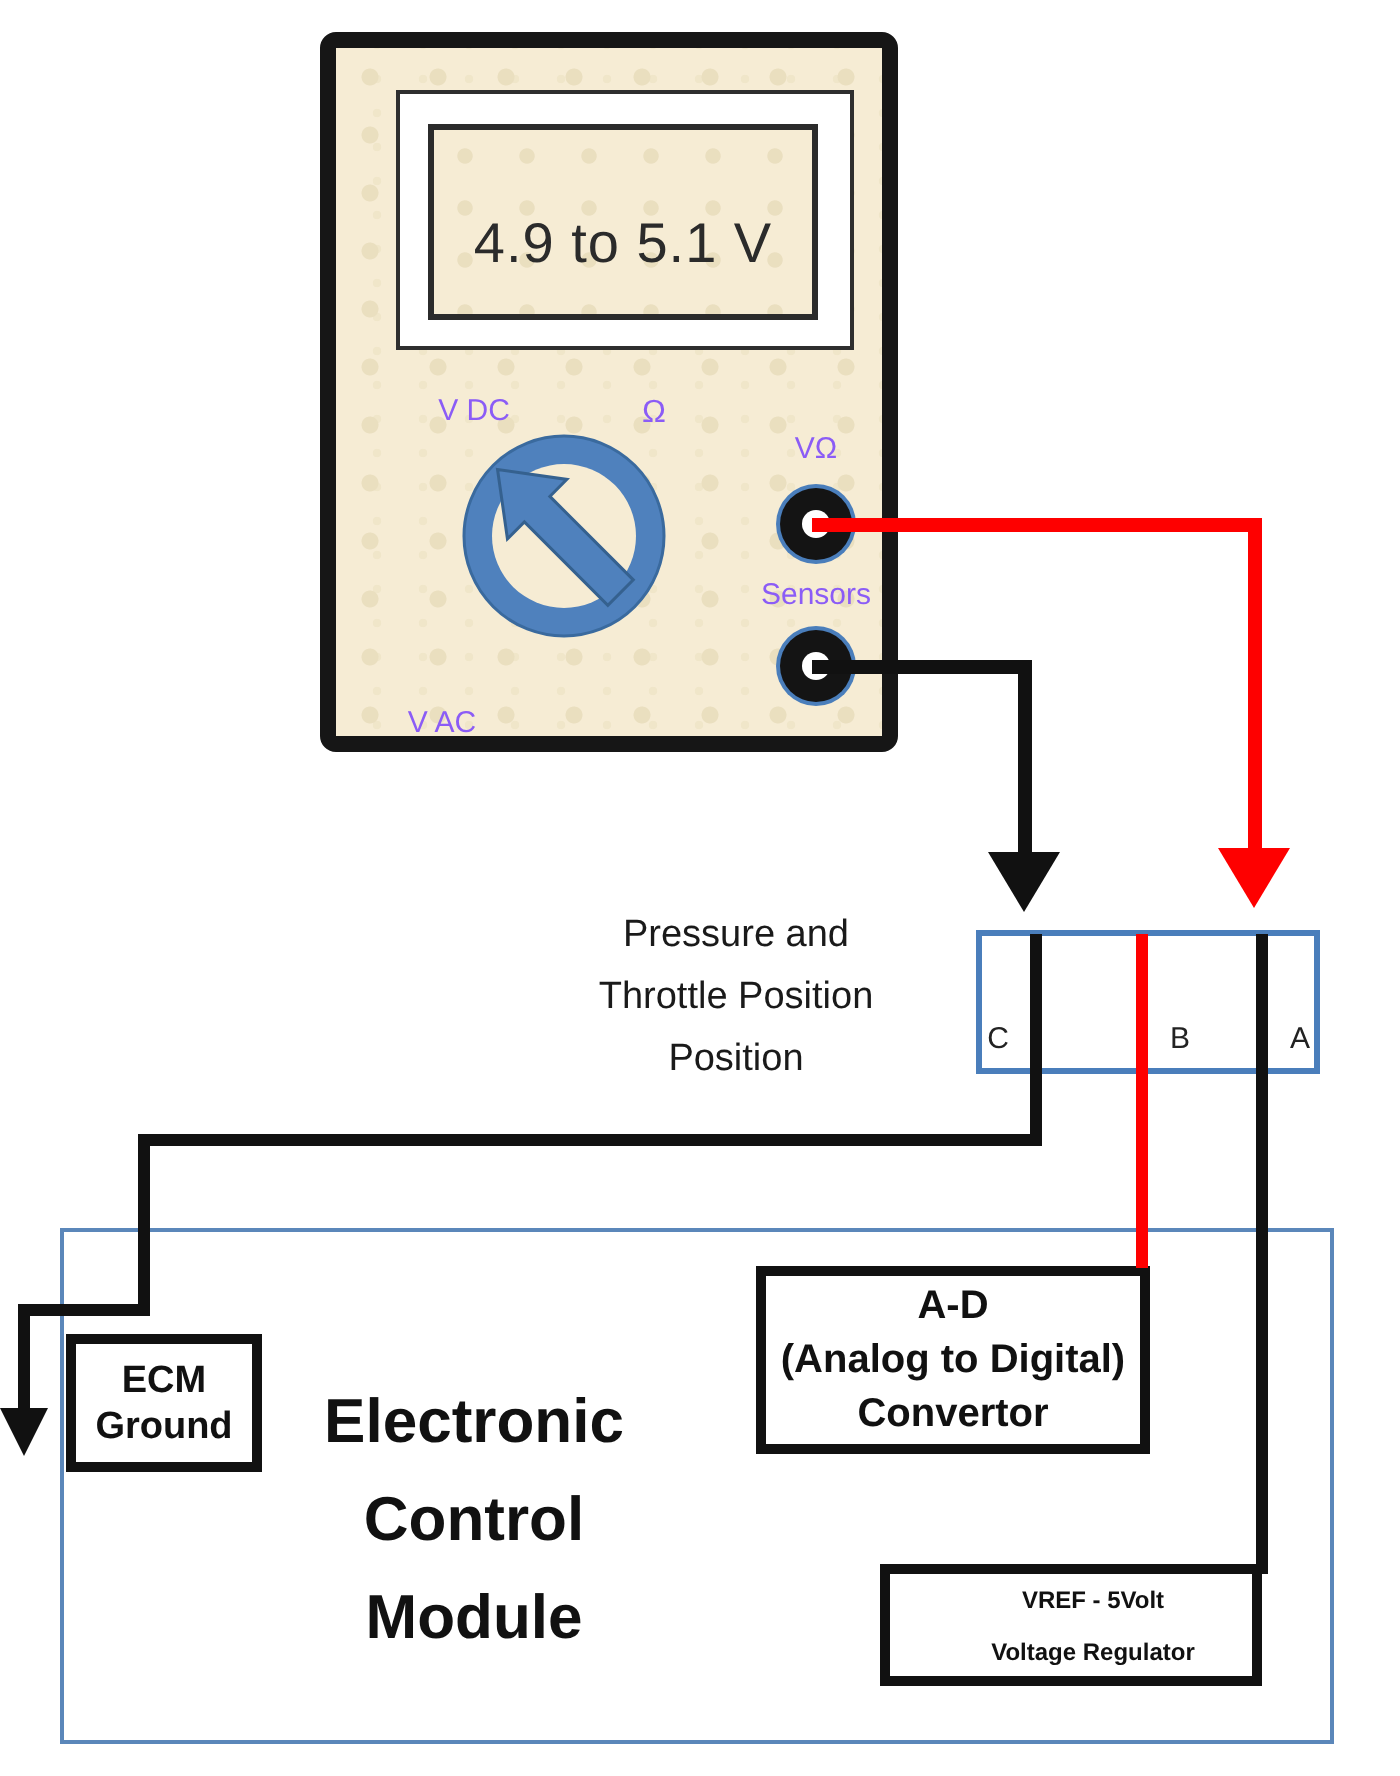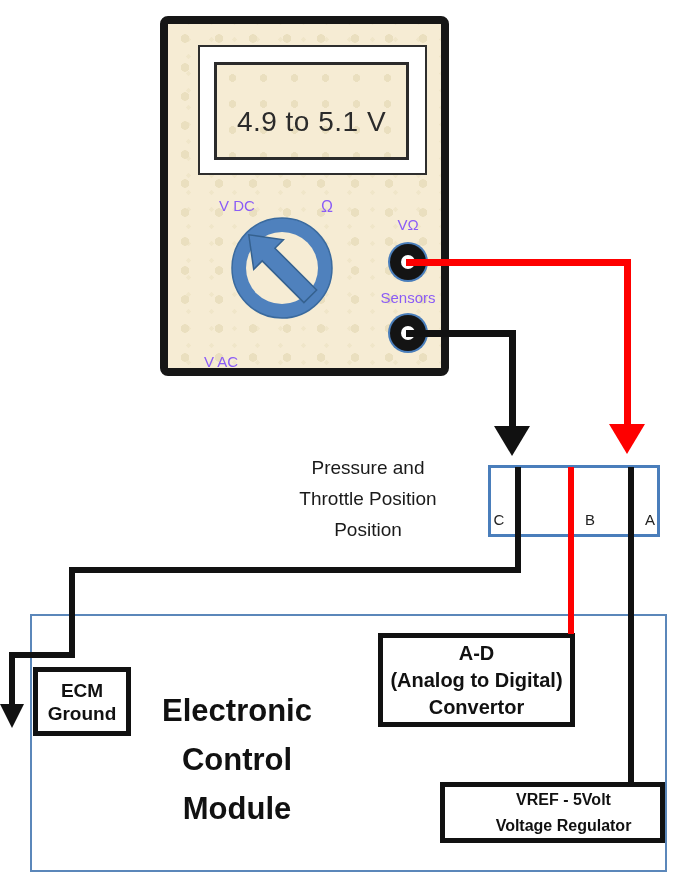--- a/index.html
+++ b/index.html
@@ -58,21 +58,21 @@
     left:30px;top:614px;width:637px;height:258px;
     border:2px solid #5b87ba;box-sizing:border-box;background:transparent;
   }
   .hard-box{
     border:5px solid #111;background:#ffffff;box-sizing:border-box;
     display:flex;flex-direction:column;align-items:center;justify-content:center;
     text-align:left;font-weight:bold;color:#111;
   }
   .ground-box{left:33px;top:667px;width:98px;height:69px;font-size:19px;line-height:23px;}
   .ad-box{left:378px;top:633px;width:197px;height:94px;font-size:20px;line-height:27px;}
-  .vref-box{left:440px;top:782px;width:225px;height:61px;font-size:16px;line-height:26px;padding-left:22px;}
+  .vref-box{left:440px;top:782px;width:191px;height:61px;font-size:12px;line-height:26px;padding-left:22px;}
   .ecm-title{
     left:132px;top:686px;width:210px;text-align:center;
     font-weight:bold;font-size:31px;line-height:49px;color:#111;
   }
 </style>
 </head>
 <body>
 
 <div class="canvas">
 

